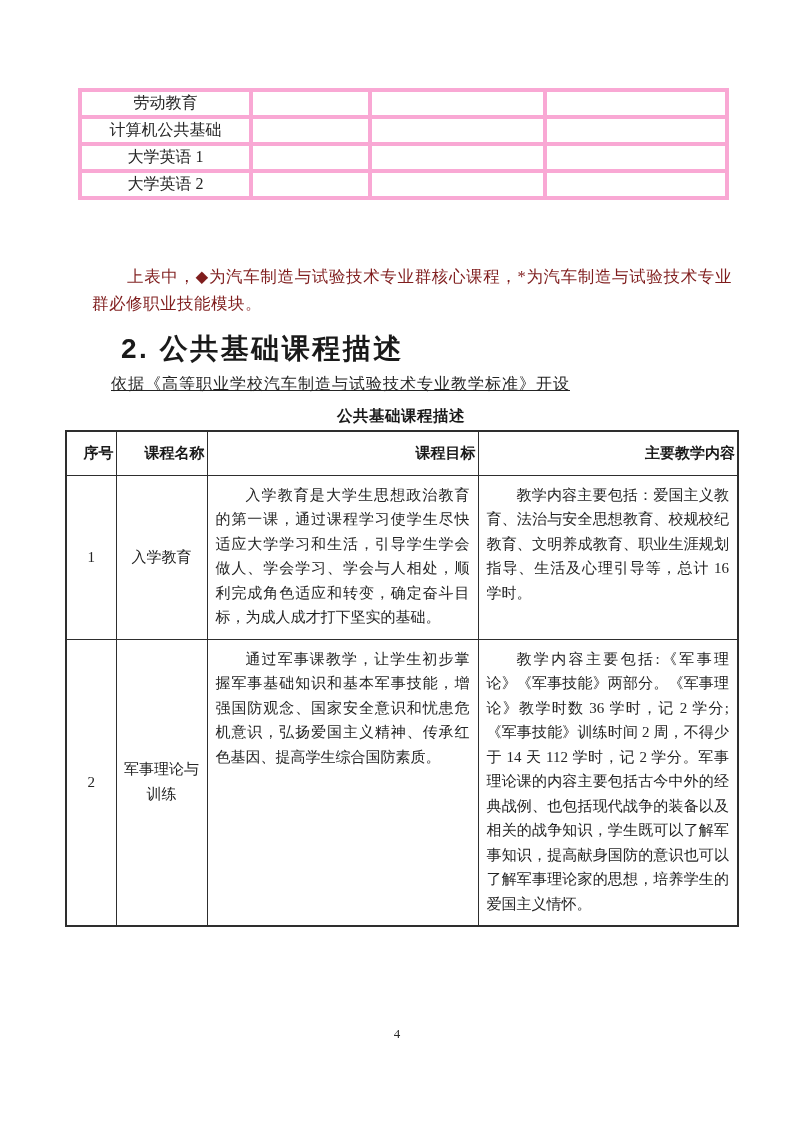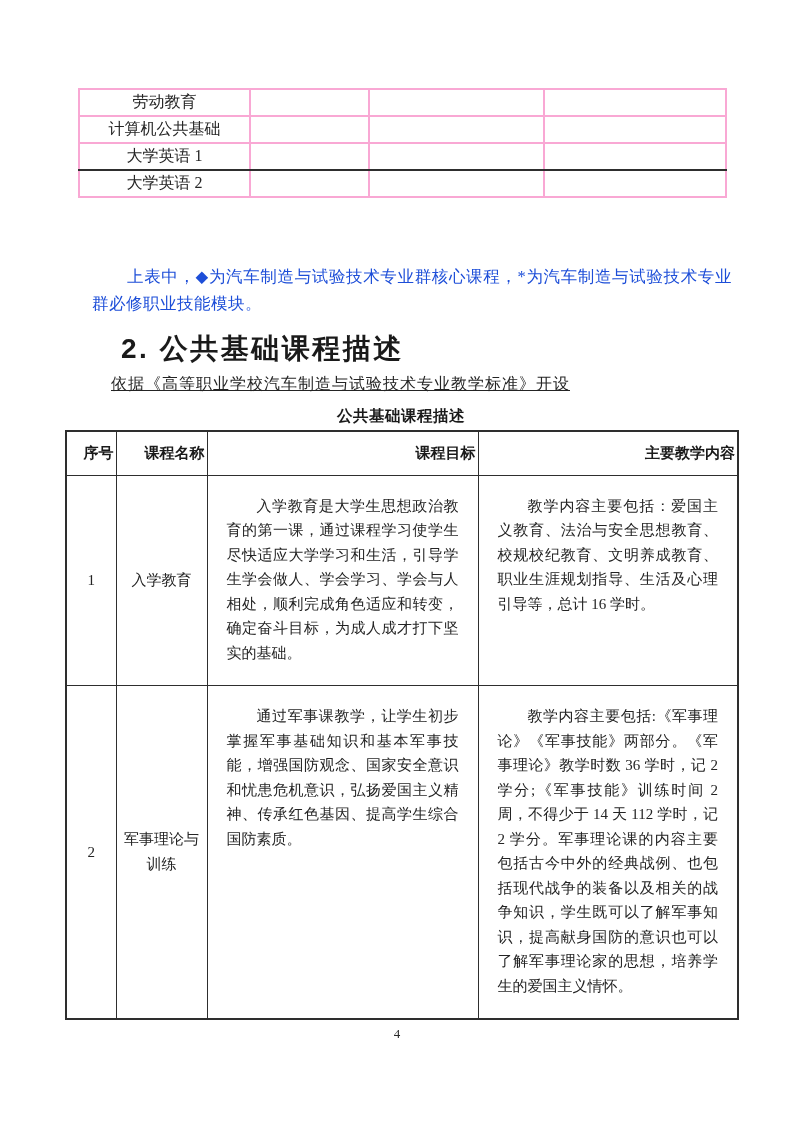--- a/index.html
+++ b/index.html
@@ -17,42 +17,42 @@
 
   
   .t1 {
     position: absolute;
     left: 78px;
     top: 88px;
     width: 647px;
     border: 2px solid #2e2e2e;
   }
   .t1 td {
-    border: 2px solid #f9a8d4;
+    border: 4px solid #f9a8d4;
     height: 27px;
     font-size: 16px;
     text-align: center;
     padding: 0 2px;
     color: #252525;
   }
   .t1 tr.thick td { border-bottom: 2px solid #2e2e2e; }
 
   
   .note {
     position: absolute;
     left: 92px;
     top: 263px;
     width: 640px;
     margin: 0;
     font-size: 16.5px;
     line-height: 27px;
     text-indent: 35px;
     text-align: justify;
     letter-spacing: 0.5px;
-    color: #1d4ed8;
+    color: #7f1d1d;
   }
 
   
   .sec {
     position: absolute;
     left: 121px;
     top: 330px;
     margin: 0;
     font-size: 28px;
     font-weight: bold;
@@ -109,21 +109,21 @@
     vertical-align: middle;
     line-height: 25px;
     padding: 0 4px;
   }
   .t2 td.target, .t2 td.content {
     vertical-align: top;
     text-align: justify;
     padding: 7px 8px 9px;
     line-height: 24.5px;
   }
-  .t2 td p { margin: 11px; text-indent: 2em; }
+  .t2 td p { margin: 0; text-indent: 2em; }
   .t2 tr.r1 { height: 162px; }
   .t2 tr.r2 { height: 253px; }
 
   
   .pageno {
     position: absolute;
     left: 0;
     top: 1026px;
     width: 794px;
     text-align: center;

